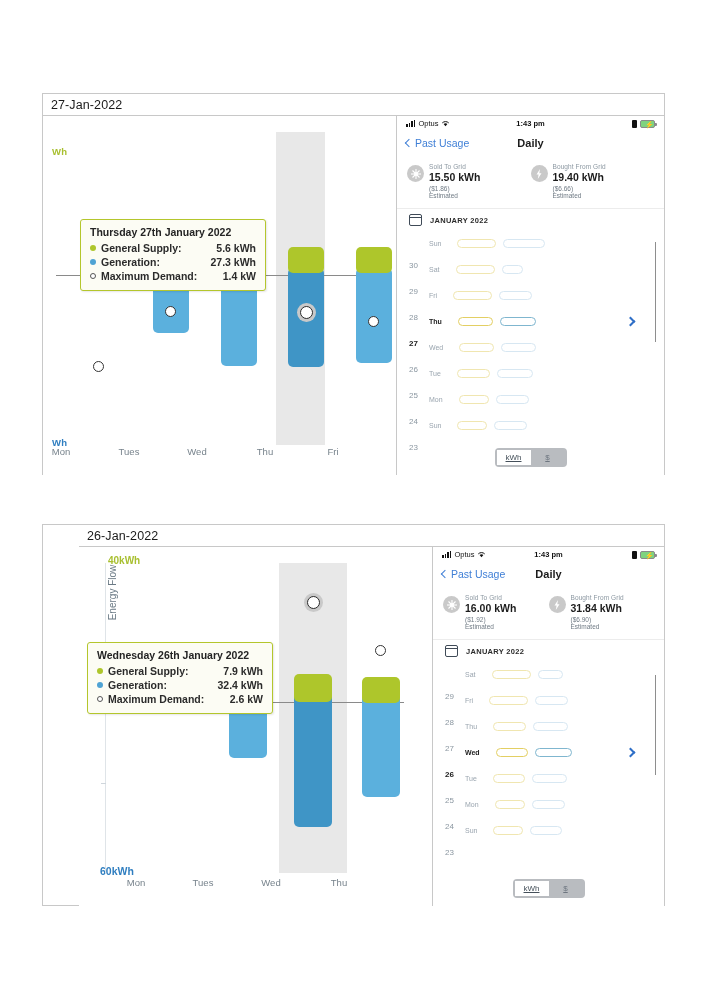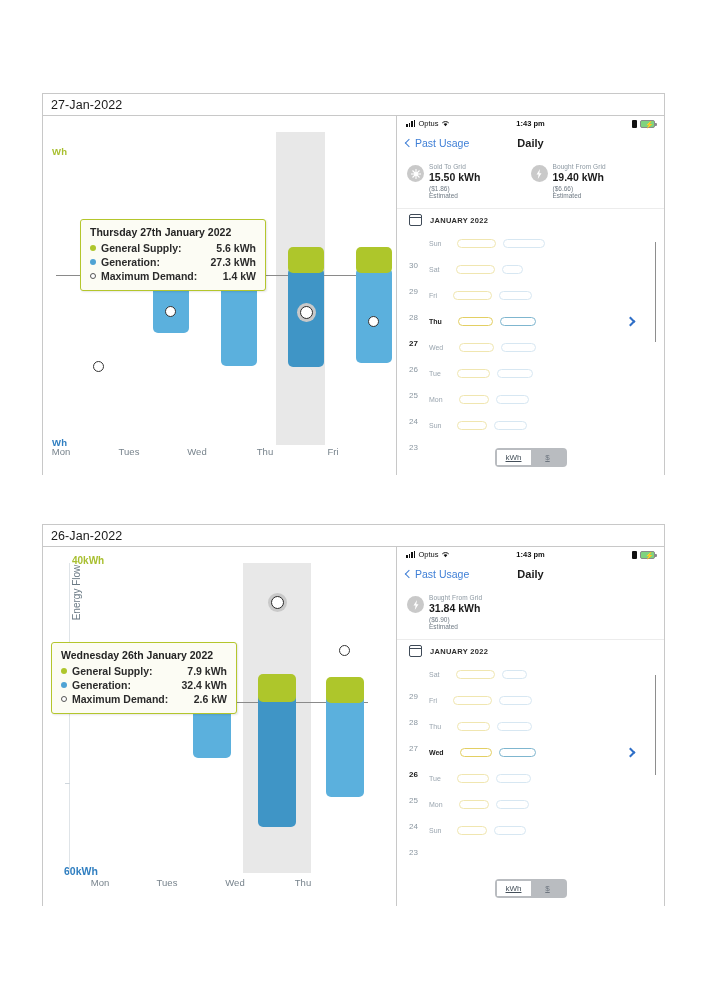--- a/index.html
+++ b/index.html
@@ -13,21 +13,21 @@
   }
 
   .card {
     position: absolute;
     left: 42px;
     width: 623px;
     border: 1px solid #c8c8c8;
     background: #ffffff;
   }
   #card-1 { top: 93px; height: 382px; }
-  #card-2 { top: 524px; height: 382px; }
+  #card-2 { top: 524px; height: 382px; padding-left: 36px; }
 
   .card-header {
     height: 22px;
     border-bottom: 1px solid #c8c8c8;
     display: flex;
     align-items: center;
     padding-left: 8px;
     font-size: 12.5px;
     color: #1a1a1a;
     letter-spacing: .1px;
@@ -599,20 +599,39 @@
           <span class="chev-left"></span>
           <span>Past Usage</span>
         </div>
         <div class="nav-title">Daily</div>
       </div>
 
       <div class="summary">
         <div class="sum-item">
           <span class="sum-icon">
             <svg width="12" height="12" viewBox="0 0 12 12">
+                <g stroke="#fff" stroke-width="1.1">
+                  <line x1="6" y1="1" x2="6" y2="11"></line>
+                  <line x1="1" y1="6" x2="11" y2="6"></line>
+                  <line x1="2.5" y1="2.5" x2="9.5" y2="9.5"></line>
+                  <line x1="9.5" y1="2.5" x2="2.5" y2="9.5"></line>
+                </g>
+                <circle cx="6" cy="6" r="2" fill="#fff"></circle>
+              </svg>
+          </span>
+          <span>
+            <div class="sum-label">Sold To Grid</div>
+            <div class="sum-value">16.00 kWh</div>
+            <div class="sum-sub">($1.92)</div>
+            <div class="sum-est">Estimated</div>
+          </span>
+        </div>
+        <div class="sum-item">
+          <span class="sum-icon">
+            <svg width="12" height="12" viewBox="0 0 12 12">
                 <path d="M7 1 L3.5 6.4 H5.6 L4.8 11 L8.5 5.2 H6.3 Z" fill="#fff"></path>
               </svg>
           </span>
           <span>
             <div class="sum-label">Bought From Grid</div>
             <div class="sum-value">31.84 kWh</div>
             <div class="sum-sub">($6.90)</div>
             <div class="sum-est">Estimated</div>
           </span>
         </div>

